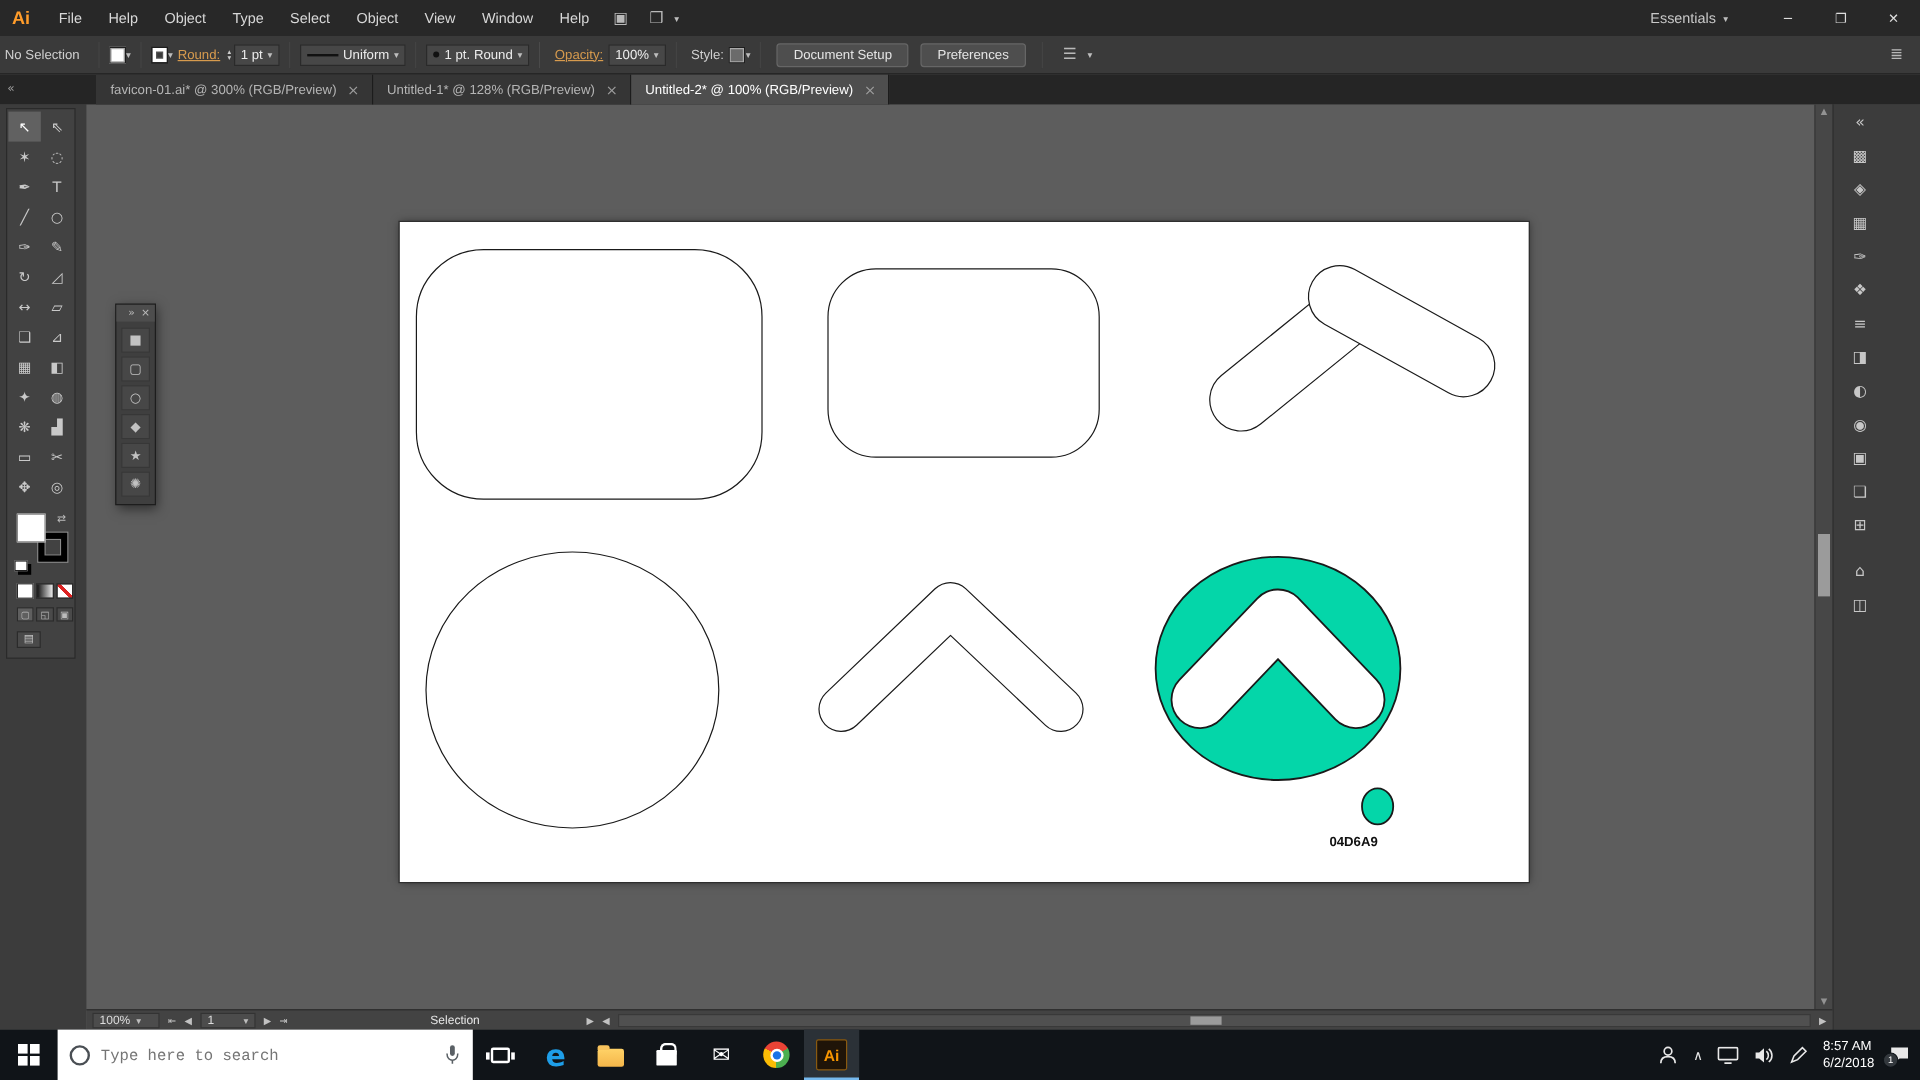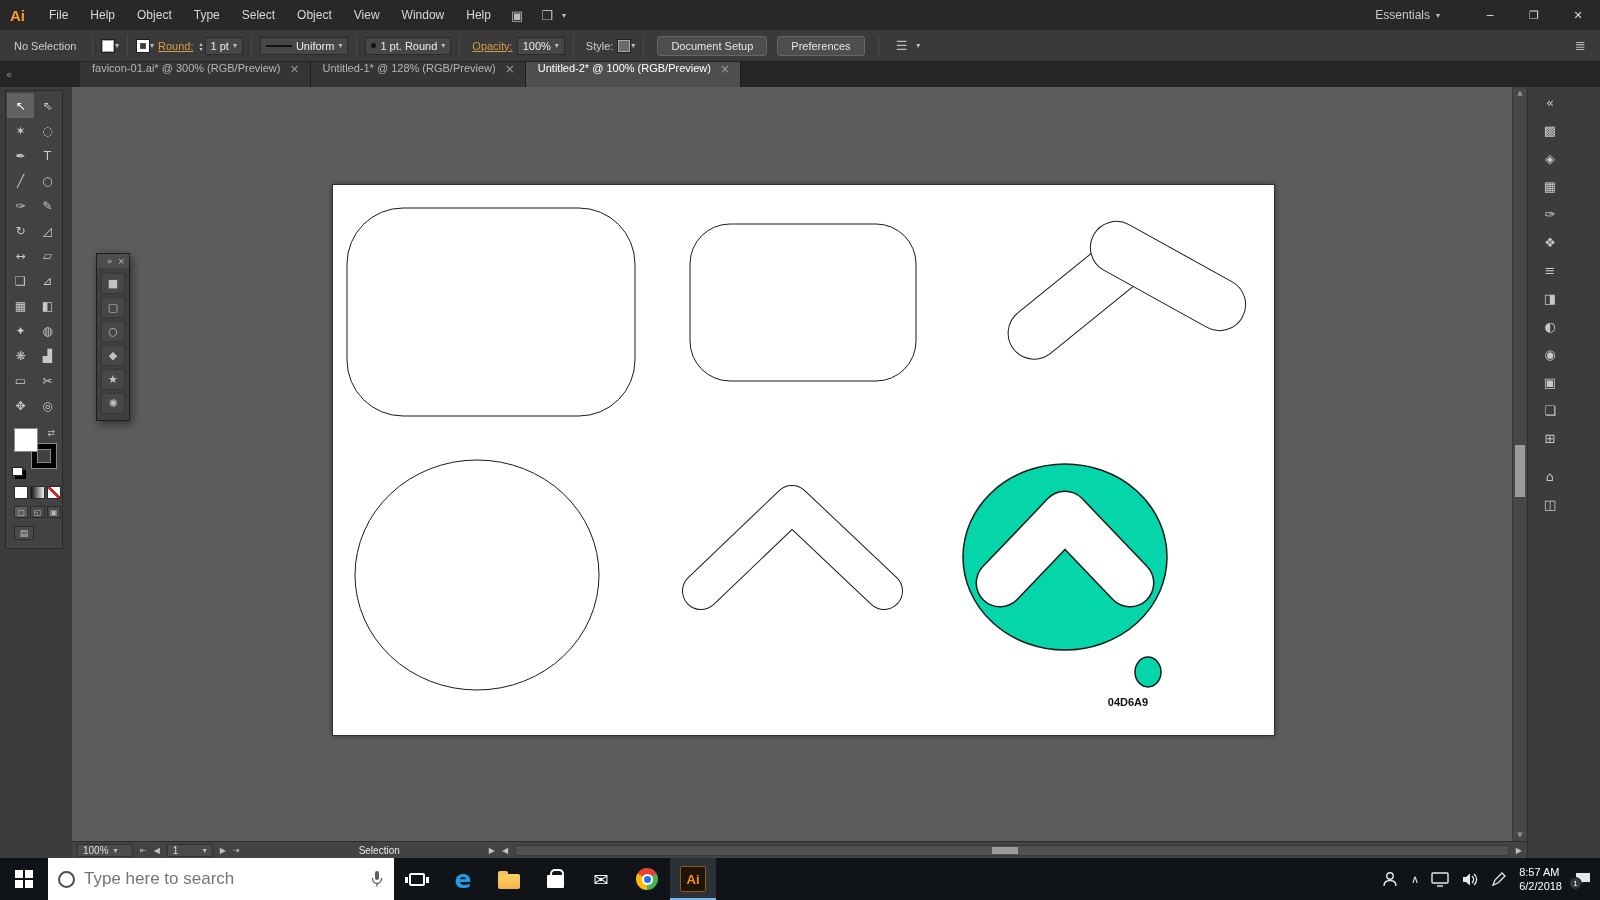--- a/index.html
+++ b/index.html
@@ -12,38 +12,38 @@
 .menubar{position:absolute;top:0;left:0;width:100%;height:30px;background:#282828;display:flex;align-items:center;color:#d8d8d8;font-size:12px;z-index:50}
 .ai-logo{color:#ff9c2a;font-weight:bold;font-size:15px;padding:0 13px 0 10px}
 .menu-item{padding:0 11px;height:30px;line-height:30px}
 .mb-icon{color:#b9b9b9;margin:0 9px;font-size:13px}
 .spacer{flex:1}
 .workspace{display:flex;align-items:center;gap:6px;color:#c9c9c9;margin-right:28px}
 .caret{font-size:8px;color:#bdbdbd;font-family:"DejaVu Sans",sans-serif}
 .winbtn{width:44px;height:30px;display:flex;align-items:center;justify-content:center;color:#ddd;font-size:11px}
 
 
-.controlbar{position:absolute;top:30px;left:0;width:100%;height:32px;background:#3a3a3a;border-bottom:1px solid #222;display:flex;align-items:center;font-size:11px;color:#d0d0d0;z-index:49;padding-left:10px}
+.controlbar{position:absolute;top:30px;left:0;width:100%;height:32px;background:#3a3a3a;border-bottom:1px solid #222;display:flex;align-items:center;font-size:11px;color:#d0d0d0;z-index:49;}
 .cb-sep{width:1px;height:22px;background:#2a2a2a;border-right:1px solid #4a4a4a;margin:0 8px}
 .cb-label{margin:0 4px;white-space:nowrap}
 .cb-link{color:#d79b4e;text-decoration:underline;margin:0 4px;white-space:nowrap}
 .cb-input{display:flex;align-items:center;background:#474747;border:1px solid #2a2a2a;height:18px;padding:0 5px;gap:4px;color:#ececec;white-space:nowrap}
 .cb-btn{background:#4e4e4e;border:1px solid #666;border-radius:3px;height:20px;display:flex;align-items:center;padding:0 13px;color:#e5e5e5;margin:0 5px;white-space:nowrap}
 .swatch{width:14px;height:14px;border:1px solid #1e1e1e;background:#fff;box-shadow:inset 0 0 0 1px #aaa}
 .swatch.stroke-sq{background:#3a3a3a;box-shadow:inset 0 0 0 3px #fff,inset 0 0 0 4px #555}
 .swatch.style-sq{background:#6b6b6b}
 .spin{display:flex;flex-direction:column;font-size:6px;line-height:5px;color:#ccc;margin:0 2px}
 .line-preview{width:26px;height:2px;background:#111}
 .brush-dot{width:5px;height:5px;border-radius:50%;background:#111}
 .sel-status{width:66px}
 
 
 .tabbar{position:absolute;top:62px;left:0;width:100%;height:25px;background:#252525;display:flex;align-items:stretch;z-index:48}
 .tab-collapse{width:80px;display:flex;align-items:center;padding-left:6px;color:#9a9a9a;font-size:10px}
-.tab{display:flex;align-items:flex-start;gap:9px;padding:0 10px 0 12px;background:#353535;color:#b5b5b5;font-size:11px;border-right:1px solid #1c1c1c}
+.tab{display:flex;align-items:center;gap:9px;padding:0 10px 0 12px;background:#353535;color:#b5b5b5;font-size:11px;border-right:1px solid #1c1c1c}
 .tab.active{background:#4e4e4e;color:#fff}
 .tab-close{color:#9d9d9d;font-size:12px}
 
 
 .tool-strip{position:absolute;left:0;top:87px;bottom:42px;width:72px;background:#3c3c3c;z-index:40}
 .tools-panel{position:absolute;left:5px;top:3px;width:58px;background:#424242;border:1px solid #2a2a2a;padding:2px 1px 8px}
 .tools{display:grid;grid-template-columns:27px 27px;justify-content:center}
 .tool{height:25px;display:flex;align-items:center;justify-content:center;color:#c9c9c9;font-size:12px;font-family:"DejaVu Sans",sans-serif}
 .tool.sel{background:#616161;color:#fff}
 .fs{position:relative;height:48px;margin:10px 5px 0}
@@ -93,21 +93,21 @@
 .hthumb{position:absolute;left:48%;top:1px;width:26px;height:7px;background:#9b9b9b}
 
 
 .taskbar{position:absolute;left:0;bottom:0;width:100%;height:42px;background:#101418;display:flex;align-items:stretch;z-index:60;color:#fff}
 .tb-btn{display:flex;align-items:center;justify-content:center}
 .tb-start{width:48px}
 .start-grid{display:grid;grid-template-columns:8px 8px;grid-template-rows:8px 8px;gap:2px}
 .start-grid span{background:#fff}
 .tb-search{width:346px;background:#fff;display:flex;align-items:center;padding:0 10px;gap:9px}
 .cortana-circle{width:17px;height:17px;border:2px solid #4a4f54;border-radius:50%;flex:none}
-.tb-search input{border:none;outline:none;font-size:17px;color:#333;flex:1;background:transparent;font-family:Liberation Sans, sans-serif;min-width:0}
+.tb-search input{border:none;outline:none;font-size:13px;color:#333;flex:1;background:transparent;font-family:Liberation Mono, monospace;min-width:0}
 .tb-app{width:46px;display:flex;align-items:center;justify-content:center;position:relative}
 .tb-app.active{background:#2b3137;box-shadow:inset 0 -2px 0 #76b9ed}
 .taskview-icon{width:16px;height:13px;border:2px solid #fff;border-radius:2px;position:relative}
 .taskview-icon::before{content:"";position:absolute;left:-6px;top:2px;width:3px;height:6px;background:#fff}
 .taskview-icon::after{content:"";position:absolute;right:-6px;top:2px;width:3px;height:6px;background:#fff}
 .edge-letter{color:#1e9ee8;font-size:25px;font-weight:bold;font-family:"DejaVu Sans",sans-serif;line-height:1}
 .folder-icon{position:relative;width:22px;height:15px;background:linear-gradient(#ffd267,#f4b64a);border-radius:2px;margin-top:4px}
 .folder-icon::before{content:"";position:absolute;left:0;top:-3px;width:10px;height:4px;background:#f8c35c;border-radius:2px 2px 0 0}
 .store-icon{position:relative;width:17px;height:13px;background:#fff;border-radius:1px;margin-top:5px}
 .store-icon::before{content:"";position:absolute;left:3.5px;top:-6px;width:10px;height:8px;border:2px solid #fff;border-bottom:none;border-radius:5px 5px 0 0}

